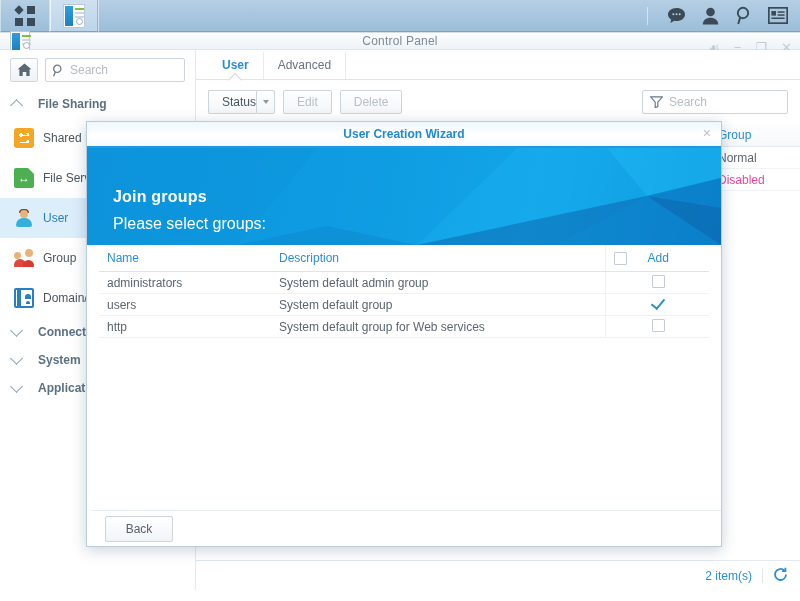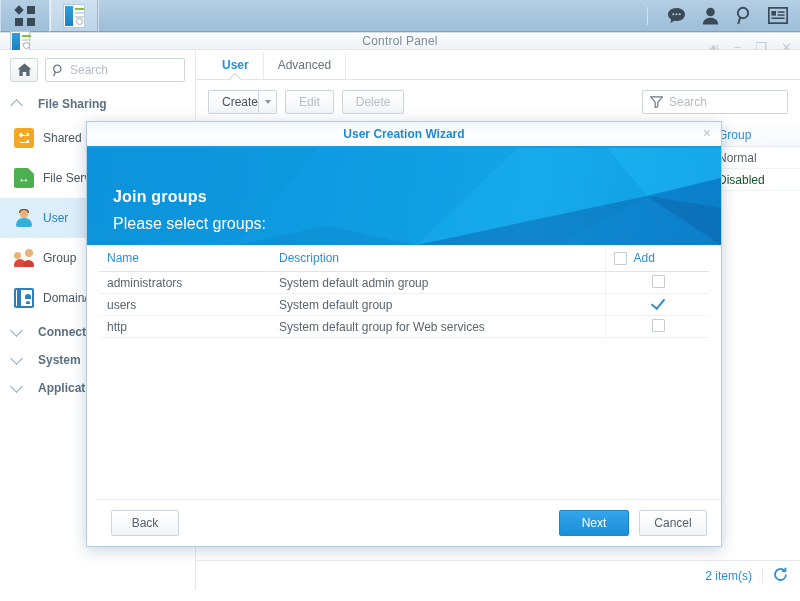--- a/index.html
+++ b/index.html
@@ -163,21 +163,21 @@
   .main-search .ph { color: #b3bdc6; font-size: 12px; }
 
   .grid-head {
     display: flex; height: 24px; align-items: center; border-bottom: 1px solid #e3e9ee;
     background: linear-gradient(to bottom,#fefefe,#f6f8fa);
     font-size: 12px; color: #2b8fd4;
   }
   .gh-cell { padding: 0 10px; }
   .grid-row { display: flex; height: 22px; align-items: center; font-size: 12px; color: #5a656f; border-bottom: 1px solid #f0f4f7; }
   .gr-cell { padding: 0 10px; }
-  .gr-cell.red { color: #14532d; }
+  .gr-cell.red { color: #ec4899; }
 
   .footerbar {
     position: absolute; left: 0; right: 0; bottom: 0; height: 30px;
     border-top: 1px solid #e3e9ee; display: flex; align-items: center; justify-content: flex-end;
     gap: 10px; padding-right: 12px; font-size: 12px; color: #2b8fd4;
   }
   .fb-sep { width: 1px; height: 15px; background: #e0e7ec; }
 
   
   .modal-shadow {
@@ -209,32 +209,32 @@
   .gtbl thead th {
     font-size: 12px; font-weight: normal; color: #2b8fd4; text-align: left;
     padding: 6px 6px 6px 8px; border-bottom: 1px solid #dde5eb; height: 26px;
   }
   .gtbl tbody td {
     font-size: 12px; color: #5a656f; padding: 0 6px 0 8px; height: 22px;
     border-bottom: 1px solid #eef2f5;
   }
   .col-name { width: 172px; }
   .col-add { width: 104px; }
-  .addhdr { display: flex; align-items: center; gap: 7px; }
+  .addhdr { display: flex; align-items: center; gap: 21px; }
   .cb { width: 13px; height: 13px; border: 1px solid #c3ccd4; background: #fff; border-radius: 1px; display: inline-block; }
   .cb.checked { border-color: transparent; position: relative; background: transparent; }
   .cb.checked::after {
     content: ""; position: absolute; left: 1px; top: -2px; width: 6px; height: 11px;
     border-right: 2.4px solid #2b8fd4; border-bottom: 2.4px solid #2b8fd4; transform: rotate(40deg);
   }
   .tdcenter { text-align: center; }
   .colsep { border-left: 1px solid #eef2f5; }
 
   .modal-footer {
-    position: absolute; left: 10px; right: 0; bottom: 0; height: 47px;
+    position: absolute; left: 4px; right: 0; bottom: 0; height: 36px;
     border-top: 1px solid #e6ecf0; display: flex; align-items: center; padding: 0 14px; gap: 12px;
   }
   .mb {
     height: 26px; min-width: 68px; padding: 0 14px; border: 1px solid #ccd5dc; border-radius: 2px;
     background: linear-gradient(to bottom,#ffffff,#f1f4f7); font-size: 12px; color: #56616b;
     display: flex; align-items: center; justify-content: center;
   }
   .mb.primary { background: linear-gradient(to bottom,#35a5ea,#1a8ed9); border-color: #1a86cc; color: #fff; min-width: 70px; }
   .mf-grow { flex: 1; }
   .mf-right { display: flex; gap: 10px; }
@@ -397,21 +397,21 @@
           <div class="tab active">
             <span>User</span>
           </div>
           <div class="tab">
             <span>Advanced</span>
           </div>
         </div>
 
         <div class="toolbar">
           <div class="btn split">
-            <span>Create</span>
+            <span>Status</span>
           </div>
           <div class="btn-arrow" style="margin-left:-8px;">
             <span class="caret-dn"></span>
           </div>
           <div class="btn disabled">
             <span>Edit</span>
           </div>
           <div class="btn disabled">
             <span>Delete</span>
           </div>
@@ -514,24 +514,16 @@
           </tr>
         </tbody>
       </table>
     </div>
 
     <div class="modal-footer">
       <div class="mb">
         <span>Back</span>
       </div>
       <div class="mf-grow"></div>
-      <div class="mf-right">
-        <div class="mb primary">
-          <span>Next</span>
-        </div>
-        <div class="mb">
-          <span>Cancel</span>
-        </div>
-      </div>
     </div>
   </div>
 
 </div>
 
 </body></html>

